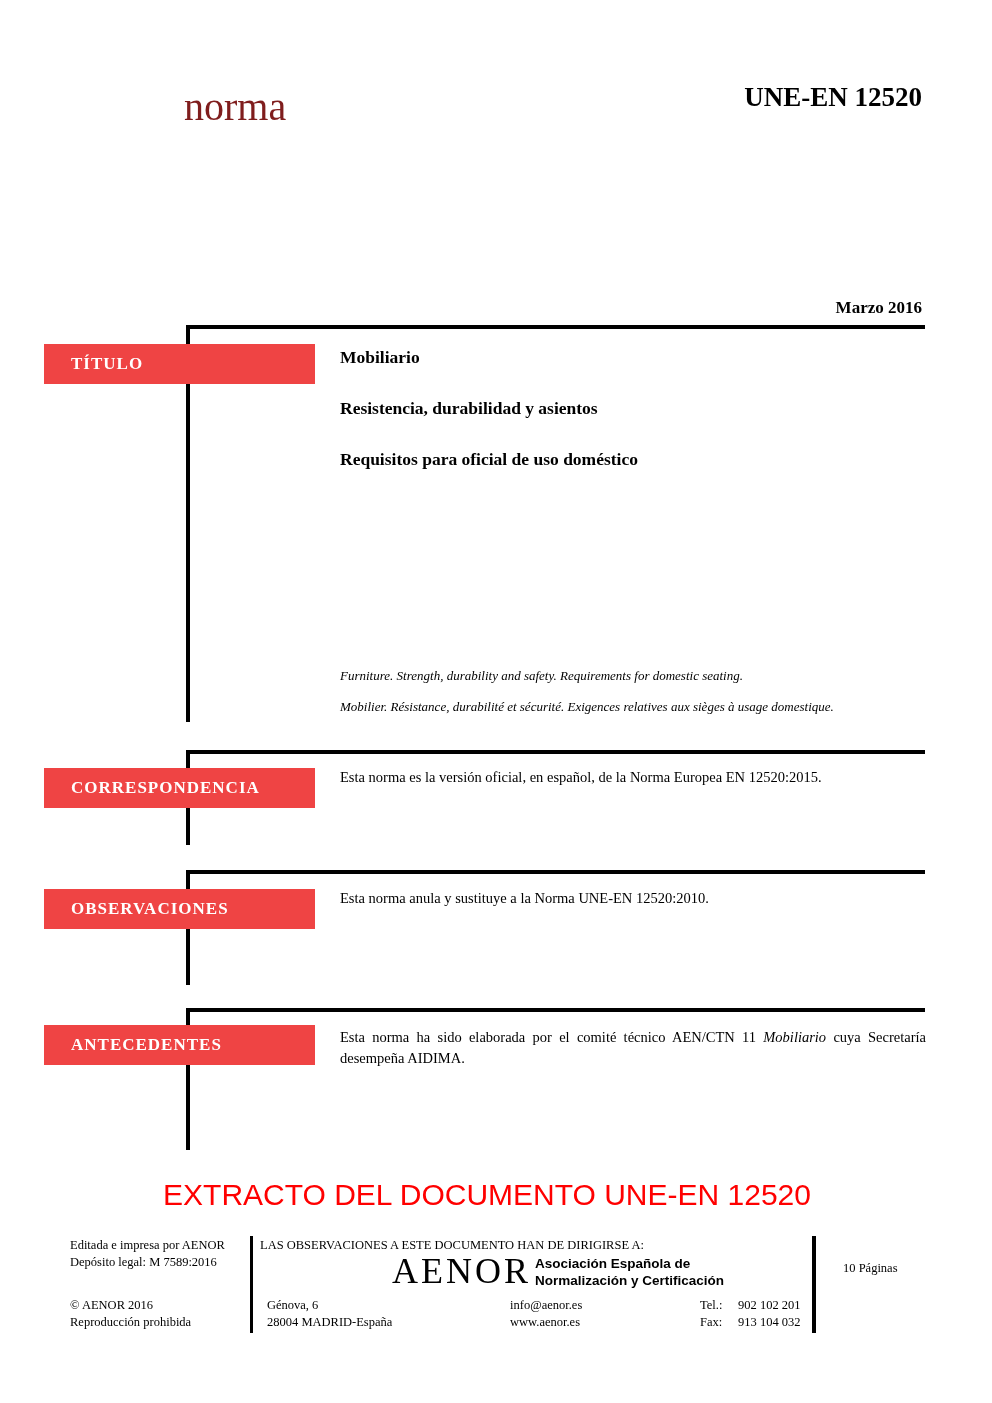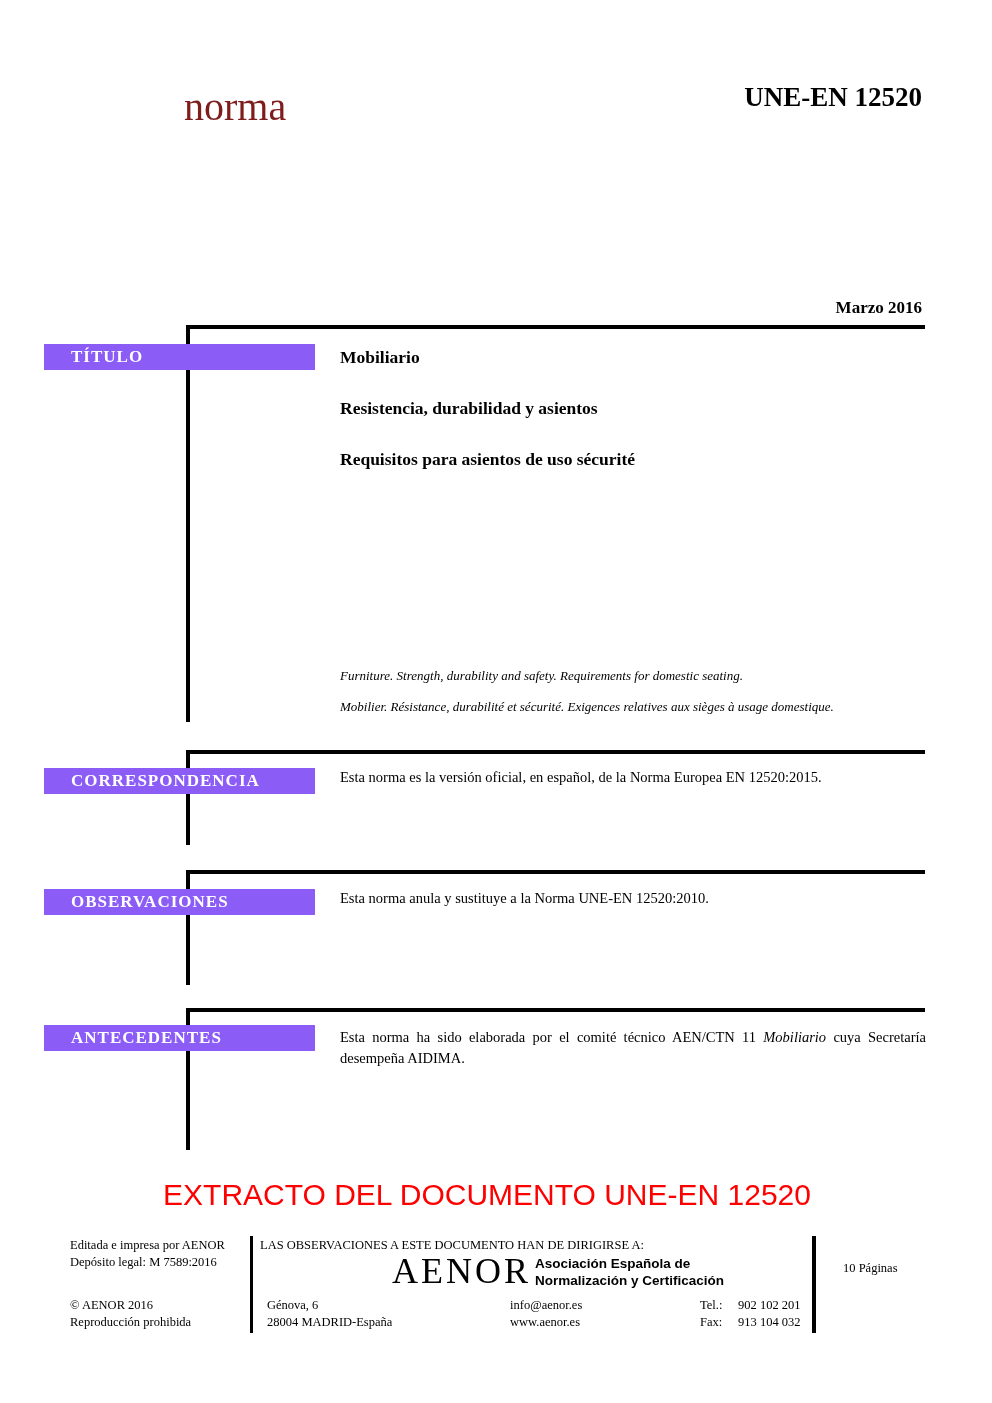--- a/index.html
+++ b/index.html
@@ -27,22 +27,22 @@
   .date{
     right:70px;top:298px;
     font-size:17px;font-weight:bold;
     text-align:right;
   }
   
   .hline{left:186px;width:739px;height:4px;background:#000;}
   .vline{left:186px;width:4px;background:#000;}
   
   .labelbox{
-    left:44px;width:271px;height:26px;
-    background:#8b5cf6;color:#fff;
+    left:44px;width:271px;height:40px;
+    background:#ef4444;color:#fff;
     font-size:17px;font-weight:bold;
     letter-spacing:1px;
     padding-left:27px;
     display:flex;align-items:center;
     box-sizing:border-box;
   }
   
   .titleline{left:340px;font-size:17.5px;font-weight:bold;}
   .translation{left:340px;font-size:13px;font-style:italic;}
   .bodytext{left:340px;width:586px;font-size:14.5px;}
@@ -86,21 +86,21 @@
   <div class="abs docnum">UNE-EN 12520</div>
   <div class="abs date">Marzo 2016</div>
 
   <div class="abs hline" style="top:325px"></div>
   <div class="abs vline" style="top:325px;height:397px"></div>
   <div class="abs labelbox" style="top:344px">
     <span>TÍTULO</span>
   </div>
   <div class="abs titleline" style="top:347px">Mobiliario</div>
   <div class="abs titleline" style="top:398px">Resistencia, durabilidad y asientos</div>
-  <div class="abs titleline" style="top:449px">Requisitos para asientos de uso sécurité</div>
+  <div class="abs titleline" style="top:449px">Requisitos para oficial de uso doméstico</div>
   <div class="abs translation" style="top:668px">Furniture. Strength, durability and safety. Requirements for domestic seating.</div>
   <div class="abs translation" style="top:699px">Mobilier. Résistance, durabilité et sécurité. Exigences relatives aux sièges à usage domestique.</div>
 
   <div class="abs hline" style="top:750px"></div>
   <div class="abs vline" style="top:750px;height:95px"></div>
   <div class="abs labelbox" style="top:768px">
     <span>CORRESPONDENCIA</span>
   </div>
   <div class="abs bodytext" style="top:769px">Esta norma es la versión oficial, en español, de la Norma Europea EN 12520:2015.</div>
 

